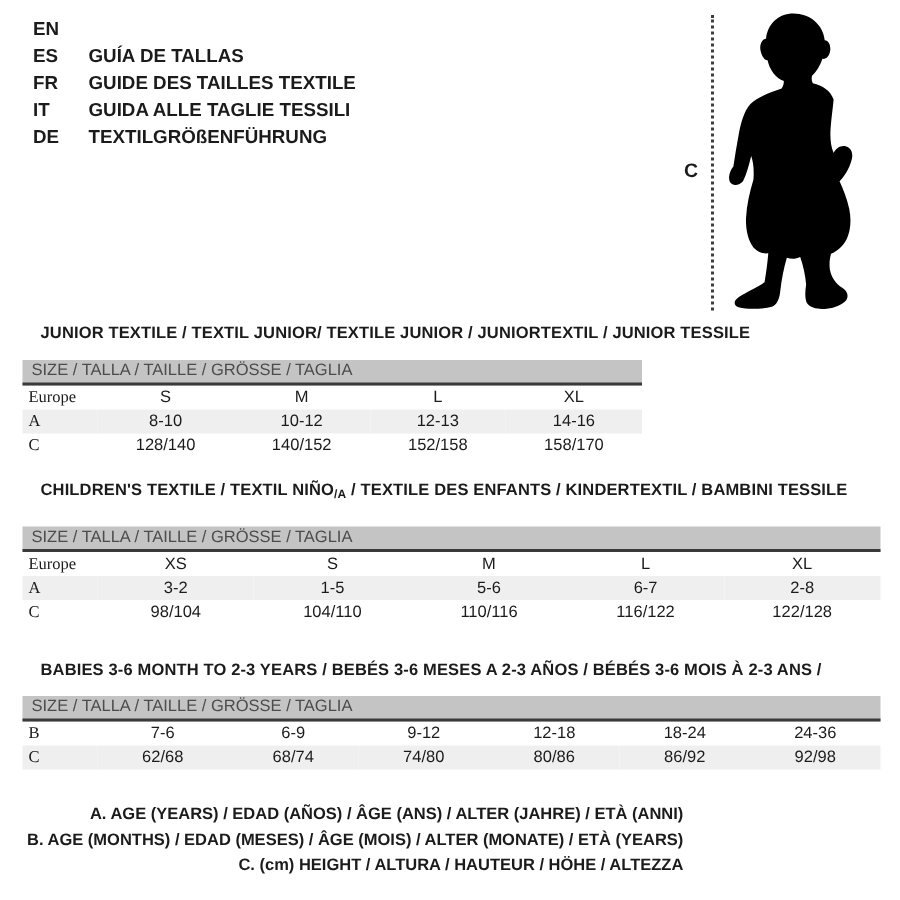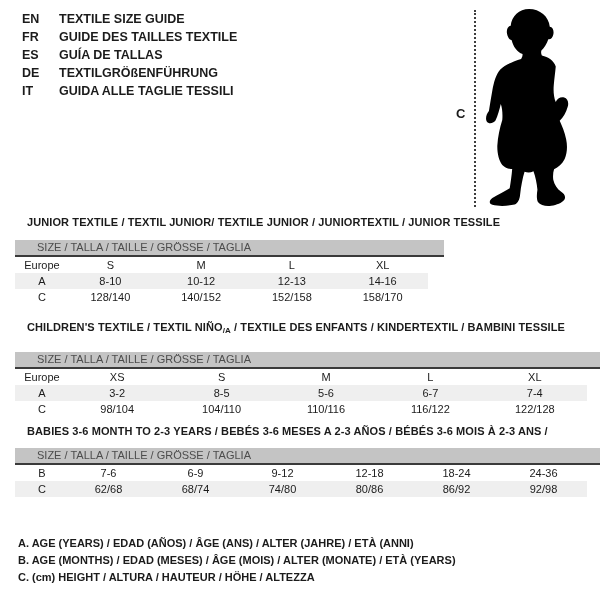--- a/index.html
+++ b/index.html
@@ -10,63 +10,62 @@
   
   .lang-block{position:absolute;left:22px;top:10px;}
   .lang-row{display:flex;height:18px;line-height:18px;font-weight:bold;font-size:12.5px;}
   .lang-code{width:37px;flex:0 0 37px;}
   
   .measure-line{position:absolute;left:474px;top:10px;height:197px;width:0;border-left:2px dotted #3d3d3d;}
   .measure-label{position:absolute;left:456px;top:106px;font-weight:bold;font-size:13px;}
   .silhouette{position:absolute;left:484px;top:7px;}
   
   .tbl{position:absolute;left:15px;width:572px;}
-  .t1{top:216px;} .t2{top:321px;} .t3{top:424px;}
+  .t1{top:216px;} .t2{top:321px;} .t3{top:440px;}
   .t-title{font-weight:bold;font-size:11px;line-height:12px;letter-spacing:0.1px;white-space:nowrap;margin-left:12px;}
   .t3 .t-title{line-height:15px;white-space:normal;}
   .sub{font-size:8px;vertical-align:-2px;font-weight:bold;}
   .size-bar{background:#c4c4c4;color:#4c4c4c;font-size:11px;height:15px;line-height:15px;
-    padding-left:22px;border-bottom:2px solid #3a3a3a;box-sizing:content-box;}
+    padding-left:6px;border-bottom:2px solid #3a3a3a;box-sizing:content-box;}
   .t1 .size-bar{margin-top:12px;width:407px;}
   .t2 .size-bar{margin-top:15px;width:566px;}
   .t3 .size-bar{margin-top:9px;width:566px;}
   .grid{display:grid;}
   .g5{grid-template-columns:50px repeat(4,1fr);width:413px;}
   .g6{grid-template-columns:50px repeat(5,1fr);width:572px;}
   .g7{grid-template-columns:50px repeat(6,1fr);width:572px;}
   .cell{height:16px;line-height:16px;font-size:11px;text-align:center;overflow:hidden;}
-  .cell.label{text-align:center;padding-left:4px;}
+  .cell.label{text-align:left;padding-left:4px;font-family:Liberation Serif, serif;}
   .shaded{background:#efefef;}
   
   .footnotes{position:absolute;left:18px;top:535px;}
-  .footnote{font-weight:bold;font-size:11px;line-height:17px;white-space:nowrap;}
+  .footnote{font-weight:bold;font-size:11px;line-height:17px;white-space:nowrap;text-align:right;}
 </style>
 </head>
 <body>
 
 <div class="lang-block">
   <div class="lang-row">
     <span class="lang-code">EN</span>
-    <span class="lang-label">TEXTILE SIZE GUIDE</span>
+  </div>
+  <div class="lang-row">
+    <span class="lang-code">ES</span>
+    <span class="lang-label">GUÍA DE TALLAS</span>
   </div>
   <div class="lang-row">
     <span class="lang-code">FR</span>
     <span class="lang-label">GUIDE DES TAILLES TEXTILE</span>
   </div>
   <div class="lang-row">
-    <span class="lang-code">ES</span>
-    <span class="lang-label">GUÍA DE TALLAS</span>
+    <span class="lang-code">IT</span>
+    <span class="lang-label">GUIDA ALLE TAGLIE TESSILI</span>
   </div>
   <div class="lang-row">
     <span class="lang-code">DE</span>
     <span class="lang-label">TEXTILGRÖßENFÜHRUNG</span>
-  </div>
-  <div class="lang-row">
-    <span class="lang-code">IT</span>
-    <span class="lang-label">GUIDA ALLE TAGLIE TESSILI</span>
   </div>
 </div>
 
 <div class="measure-line"></div>
 <div class="measure-label">C</div>
 <svg class="silhouette" width="92" height="202" viewBox="0 0 92 204" aria-hidden="true">
   <path fill="#000000" d="
     M45 2
     C35 2 27.5 9 26.5 19
     C23.5 19.5 22 23 22.8 27
@@ -146,24 +145,24 @@
     <div class="cell label">Europe</div>
     <div class="cell">XS</div>
     <div class="cell">S</div>
     <div class="cell">M</div>
     <div class="cell">L</div>
     <div class="cell">XL</div>
   </div>
   <div class="grid g6">
     <div class="cell label shaded">A</div>
     <div class="cell shaded">3-2</div>
-    <div class="cell shaded">8-5</div>
+    <div class="cell shaded">1-5</div>
     <div class="cell shaded">5-6</div>
     <div class="cell shaded">6-7</div>
-    <div class="cell shaded">7-4</div>
+    <div class="cell shaded">2-8</div>
   </div>
   <div class="grid g6">
     <div class="cell label">C</div>
     <div class="cell">98/104</div>
     <div class="cell">104/110</div>
     <div class="cell">110/116</div>
     <div class="cell">116/122</div>
     <div class="cell">122/128</div>
   </div>
 </div>

